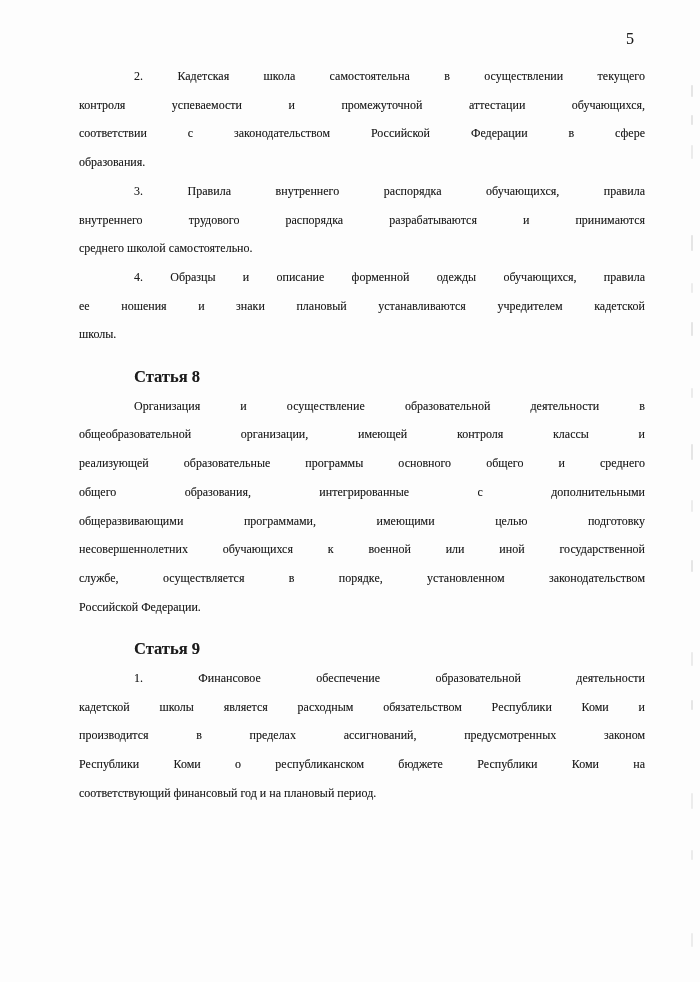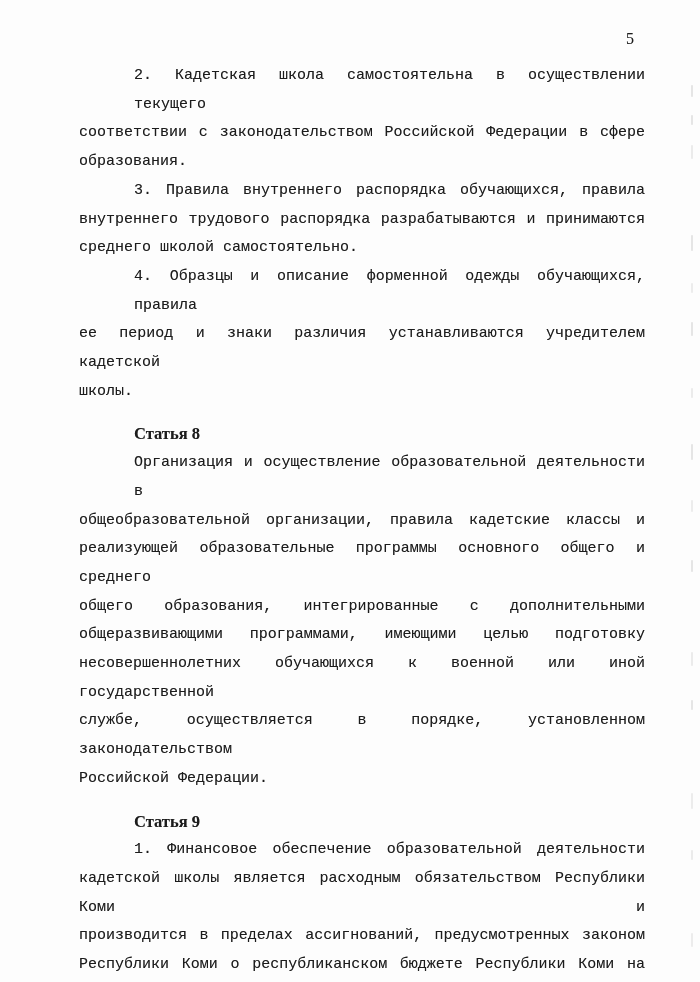--- a/index.html
+++ b/index.html
@@ -26,25 +26,24 @@
     text-shadow: 0 0 0.4px rgba(0,0,0,0.35);
   }
   .content {
     position: absolute;
     left: 79px;
     top: 62px;
     width: 566px;
   }
   .para { margin: 0; }
   .line {
-    font-size: 15px;
+    font-size: 12px;
     line-height: 28.7px;
     white-space: normal;
     text-shadow: 0 0 0.4px rgba(0,0,0,0.35);
-    font-family: Liberation Mono, monospace;
   }
   .line.justify {
     text-align: justify;
     text-align-last: justify;
   }
   .line.indent { padding-left: 55px; }
   .heading {
     font-size: 16.5px;
     line-height: 28.7px;
     font-weight: bold;
@@ -64,37 +63,38 @@
 </style>
 </head>
 <body>
 
 <div class="page">
   <div class="page-number">5</div>
 
   <div class="content" id="doc-body">
       <div class="para">
         <div class="line justify indent">2. Кадетская школа самостоятельна в осуществлении текущего</div>
+        <div class="line justify">контроля успеваемости и промежуточной аттестации обучающихся,</div>
         <div class="line justify">соответствии с законодательством Российской Федерации в сфере</div>
         <div class="line">образования.</div>
       </div>
       <div class="para">
         <div class="line justify indent">3. Правила внутреннего распорядка обучающихся, правила</div>
         <div class="line justify">внутреннего трудового распорядка разрабатываются и принимаются</div>
         <div class="line">среднего школой самостоятельно.</div>
       </div>
       <div class="para">
         <div class="line justify indent">4. Образцы и описание форменной одежды обучающихся, правила</div>
-        <div class="line justify">ее период и знаки различия устанавливаются учредителем кадетской</div>
+        <div class="line justify">ее ношения и знаки плановый устанавливаются учредителем кадетской</div>
         <div class="line">школы.</div>
       </div>
       <div class="heading">Статья 8</div>
       <div class="para">
         <div class="line justify indent">Организация и осуществление образовательной деятельности в</div>
-        <div class="line justify">общеобразовательной организации, правила кадетские классы и</div>
+        <div class="line justify">общеобразовательной организации, имеющей контроля классы и</div>
         <div class="line justify">реализующей образовательные программы основного общего и среднего</div>
         <div class="line justify">общего образования, интегрированные с дополнительными</div>
         <div class="line justify">общеразвивающими программами, имеющими целью подготовку</div>
         <div class="line justify">несовершеннолетних обучающихся к военной или иной государственной</div>
         <div class="line justify">службе, осуществляется в порядке, установленном законодательством</div>
         <div class="line">Российской Федерации.</div>
       </div>
       <div class="heading">Статья 9</div>
       <div class="para">
         <div class="line justify indent">1. Финансовое обеспечение образовательной деятельности</div>

